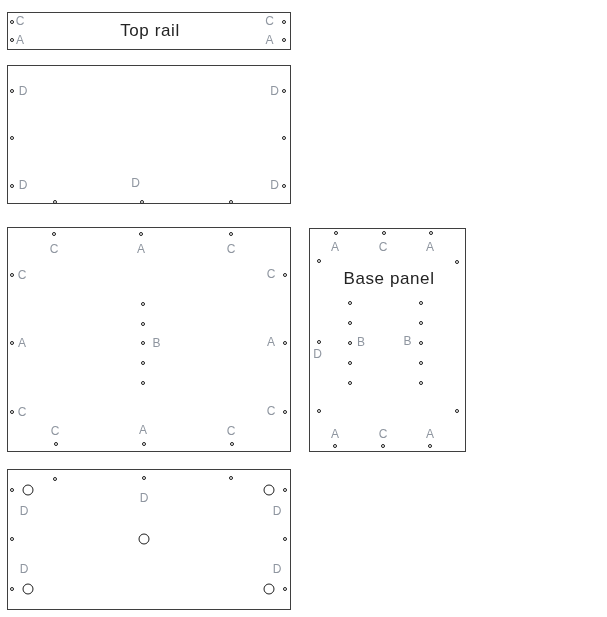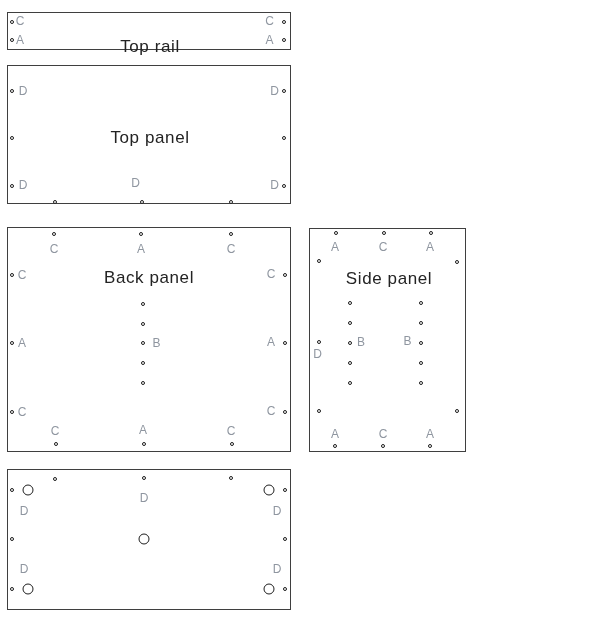--- a/index.html
+++ b/index.html
@@ -54,49 +54,47 @@
     border-radius: 50%;
     background: #ffffff;
     transform: translate(-50%, -50%);
   }
 </style>
 </head>
 <body>
 
 <div id="diagram-root">
     <div class="panel" style="left: 7px; top: 12px; width: 284px; height: 38px;">
-      <div class="panel-title" style="left: 142px; top: 34px;">Top rail</div>
+      <div class="panel-title" style="left: 142px; top: 18px;">Top rail</div>
       <div class="hole-dot" style="left: 3.5px; top: 9px;"></div>
       <div class="hole-dot" style="left: 3.5px; top: 27px;"></div>
       <div class="hole-dot" style="left: 276px; top: 9px;"></div>
       <div class="hole-dot" style="left: 276px; top: 27px;"></div>
       <div class="hole-label" style="left: 12px; top: 8px;">C</div>
       <div class="hole-label" style="left: 12px; top: 26.5px;">A</div>
       <div class="hole-label" style="left: 261.5px; top: 8px;">C</div>
       <div class="hole-label" style="left: 261.5px; top: 26.5px;">A</div>
     </div>
     <div class="panel" style="left: 7px; top: 65px; width: 284px; height: 139px;">
-      <div class="panel-title" style="left: 142px; top: 72px;">Top panel</div>
       <div class="hole-dot" style="left: 3.5px; top: 25px;"></div>
       <div class="hole-dot" style="left: 276px; top: 25px;"></div>
       <div class="hole-dot" style="left: 3.5px; top: 72px;"></div>
       <div class="hole-dot" style="left: 276px; top: 72px;"></div>
       <div class="hole-dot" style="left: 3.5px; top: 120px;"></div>
       <div class="hole-dot" style="left: 276px; top: 120px;"></div>
       <div class="hole-dot" style="left: 47px; top: 136px;"></div>
       <div class="hole-dot" style="left: 134px; top: 136px;"></div>
       <div class="hole-dot" style="left: 223px; top: 136px;"></div>
       <div class="hole-label" style="left: 15px; top: 25px;">D</div>
       <div class="hole-label" style="left: 266.5px; top: 25px;">D</div>
       <div class="hole-label" style="left: 15px; top: 119px;">D</div>
       <div class="hole-label" style="left: 127.5px; top: 117px;">D</div>
       <div class="hole-label" style="left: 266.5px; top: 119px;">D</div>
     </div>
     <div class="panel" style="left: 7px; top: 227px; width: 284px; height: 225px;">
-      <div class="panel-title" style="left: 141px; top: 50px;">Back panel</div>
       <div class="hole-dot" style="left: 46px; top: 6px;"></div>
       <div class="hole-dot" style="left: 133px; top: 6px;"></div>
       <div class="hole-dot" style="left: 223px; top: 6px;"></div>
       <div class="hole-dot" style="left: 3.5px; top: 47px;"></div>
       <div class="hole-dot" style="left: 277px; top: 47px;"></div>
       <div class="hole-dot" style="left: 134.5px; top: 76px;"></div>
       <div class="hole-dot" style="left: 134.5px; top: 96px;"></div>
       <div class="hole-dot" style="left: 3.5px; top: 115px;"></div>
       <div class="hole-dot" style="left: 134.5px; top: 115px;"></div>
       <div class="hole-dot" style="left: 277px; top: 115px;"></div>
@@ -115,21 +113,21 @@
       <div class="hole-label" style="left: 14px; top: 115px;">A</div>
       <div class="hole-label" style="left: 148.5px; top: 114.5px;">B</div>
       <div class="hole-label" style="left: 263px; top: 114px;">A</div>
       <div class="hole-label" style="left: 14px; top: 184px;">C</div>
       <div class="hole-label" style="left: 263px; top: 183px;">C</div>
       <div class="hole-label" style="left: 47px; top: 203px;">C</div>
       <div class="hole-label" style="left: 135px; top: 202px;">A</div>
       <div class="hole-label" style="left: 223px; top: 203px;">C</div>
     </div>
     <div class="panel" style="left: 309px; top: 228px; width: 157px; height: 224px;">
-      <div class="panel-title" style="left: 79px; top: 50px;">Side panel</div>
+      <div class="panel-title" style="left: 79px; top: 50px;">Base panel</div>
       <div class="hole-dot" style="left: 26px; top: 4px;"></div>
       <div class="hole-dot" style="left: 74px; top: 4px;"></div>
       <div class="hole-dot" style="left: 121px; top: 4px;"></div>
       <div class="hole-dot" style="left: 9px; top: 32px;"></div>
       <div class="hole-dot" style="left: 147px; top: 33px;"></div>
       <div class="hole-dot" style="left: 39.5px; top: 74px;"></div>
       <div class="hole-dot" style="left: 111px; top: 74px;"></div>
       <div class="hole-dot" style="left: 39.5px; top: 94px;"></div>
       <div class="hole-dot" style="left: 111px; top: 94px;"></div>
       <div class="hole-dot" style="left: 9px; top: 112.5px;"></div>

